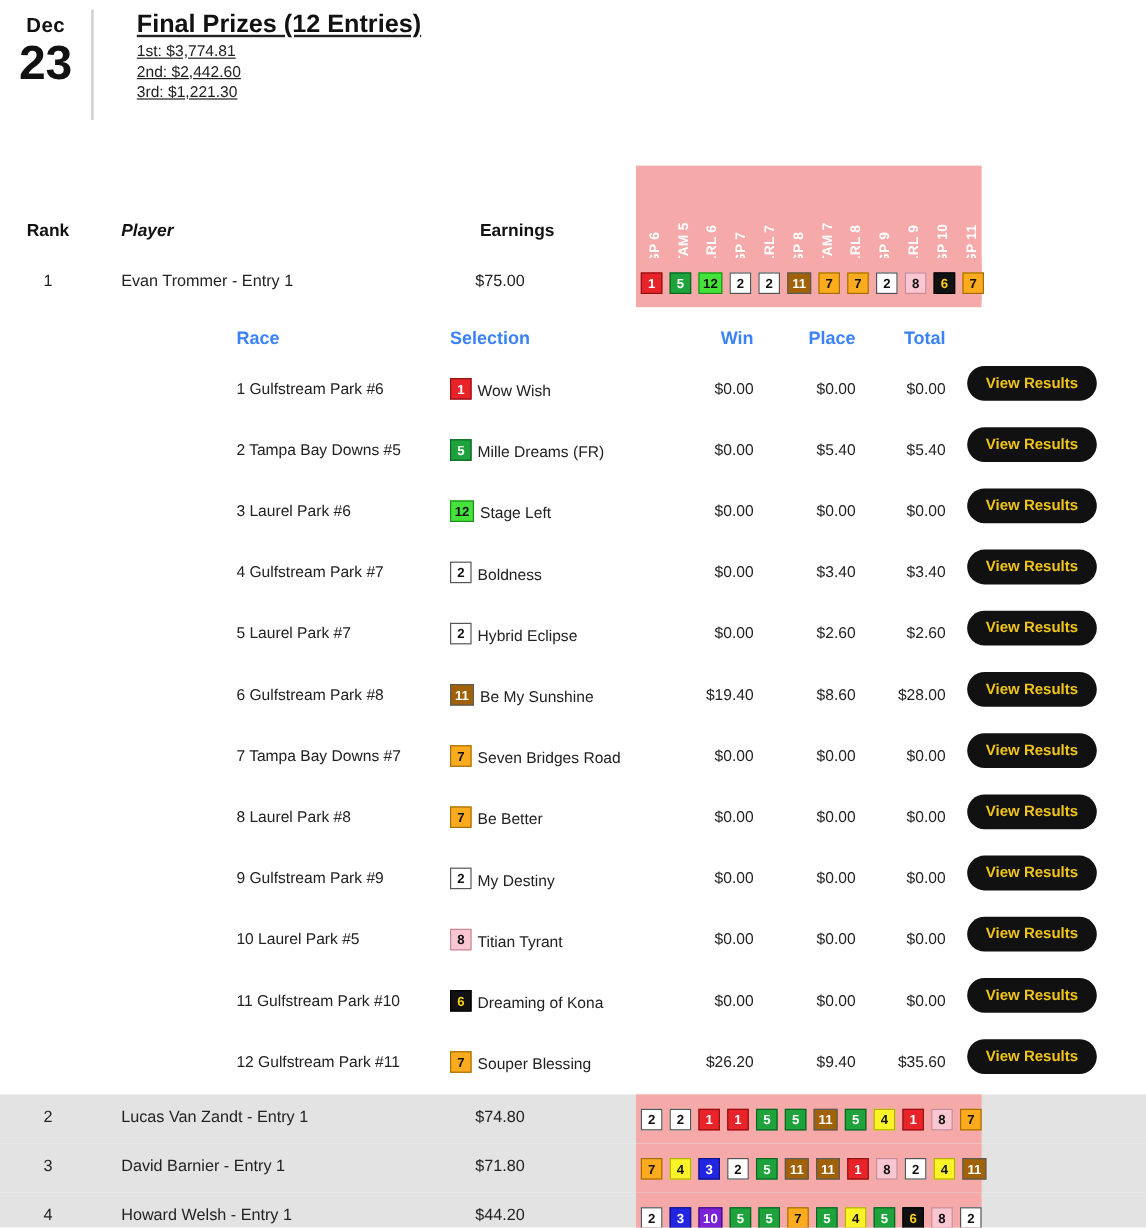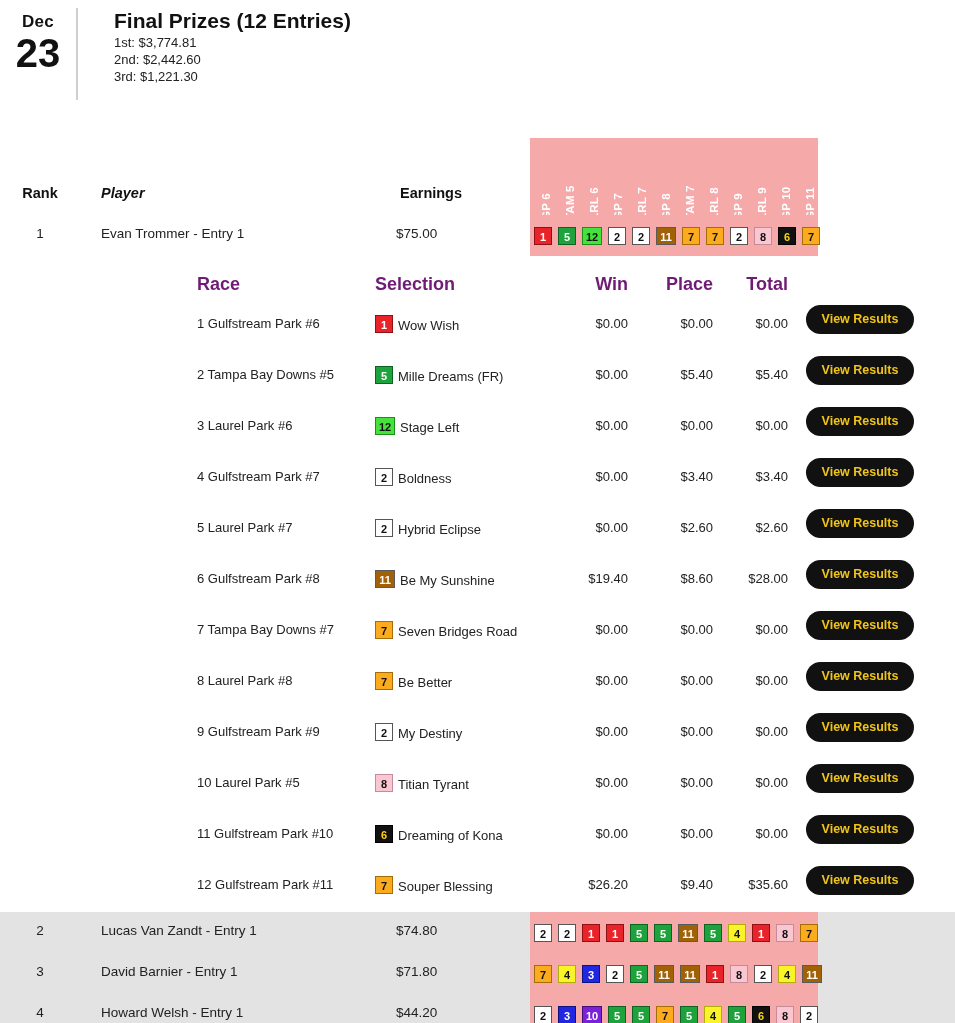--- a/index.html
+++ b/index.html
@@ -16,21 +16,21 @@
   .header { display: flex; align-items: flex-start; padding: 8px 0 0 0; }
   .date-box {
     width: 78px; text-align: center; padding-top: 4px;
     border-right: 2px solid #cfcfcf; margin-right: 14px; height: 92px;
   }
   .date-month { font-size: 17px; font-weight: bold; color: #111; line-height: 20px; letter-spacing: .3px; }
   .date-day { font-size: 40px; font-weight: bold; color: #111; line-height: 42px; }
   .title-block { flex: 0 0 auto; width: 480px; }
   .brand { font-size: 17px; color: #3c9f6e; font-weight: normal; line-height: 21px; }
   .contest-title { font-size: 17px; color: #1f7a4d; font-weight: bold; line-height: 22px; }
-  .prizes { margin-left: 22px; }
+  .prizes { margin-left: 22px; text-decoration: underline; }
   .prizes-title { font-size: 21px; font-weight: bold; color: #111; line-height: 26px; }
   .prize-line { font-size: 13px; color: #222; line-height: 17px; }
 
   
   .col-head {
     position: absolute; font-size: 14.5px; font-weight: bold; color: #111;
   }
   .ticket-head {
     position: absolute; left: 530px; top: 138px; width: 288px; height: 112px;
     background: #f4a7a7; background: #f5a9a9;
@@ -65,21 +65,21 @@
   .c-white  { background: #ffffff; color: #111; border-color: #555; }
   .c-gray   { background: #a16207; color: #fff; border-color: #5a5a5a; }
   .c-orange { background: #fcab1e; color: #111; border-color: #a36e08; }
   .c-black  { background: #111111; color: #fdd017; border-color: #000; }
   .c-pink   { background: #f9c6d2; color: #111; border-color: #c58b99; }
   .c-yellow { background: #f9f328; color: #111; border-color: #b2ae09; }
   .c-blue   { background: #2226e0; color: #fff; border-color: #0f1280; }
   .c-purple { background: #7b22d6; color: #fff; border-color: #430f79; }
 
   
-  .detail-head { position: absolute; font-size: 18px; font-weight: bold; color: #701a75; }
+  .detail-head { position: absolute; font-size: 15px; font-weight: bold; color: #3b82f6; }
   .detail-row { position: absolute; left: 0; width: 955px; height: 51px; }
   .d-race { position: absolute; left: 197px; top: 16px; font-size: 13px; color: #222; }
   .d-sel  { position: absolute; left: 375px; top: 16px; font-size: 13px; color: #222; display: flex; align-items: center; }
   .d-sel .chip { margin-right: 5px; position: relative; top: -1px; }
   .d-win  { position: absolute; left: 560px; width: 68px; top: 16px; font-size: 13px; text-align: right; }
   .d-place{ position: absolute; left: 645px; width: 68px; top: 16px; font-size: 13px; text-align: right; }
   .d-total{ position: absolute; left: 720px; width: 68px; top: 16px; font-size: 13px; text-align: right; }
   .view-btn {
     position: absolute; left: 806px; top: 5px; width: 108px; height: 29px;
     background: #111; border-radius: 15px; color: #f0c419;

